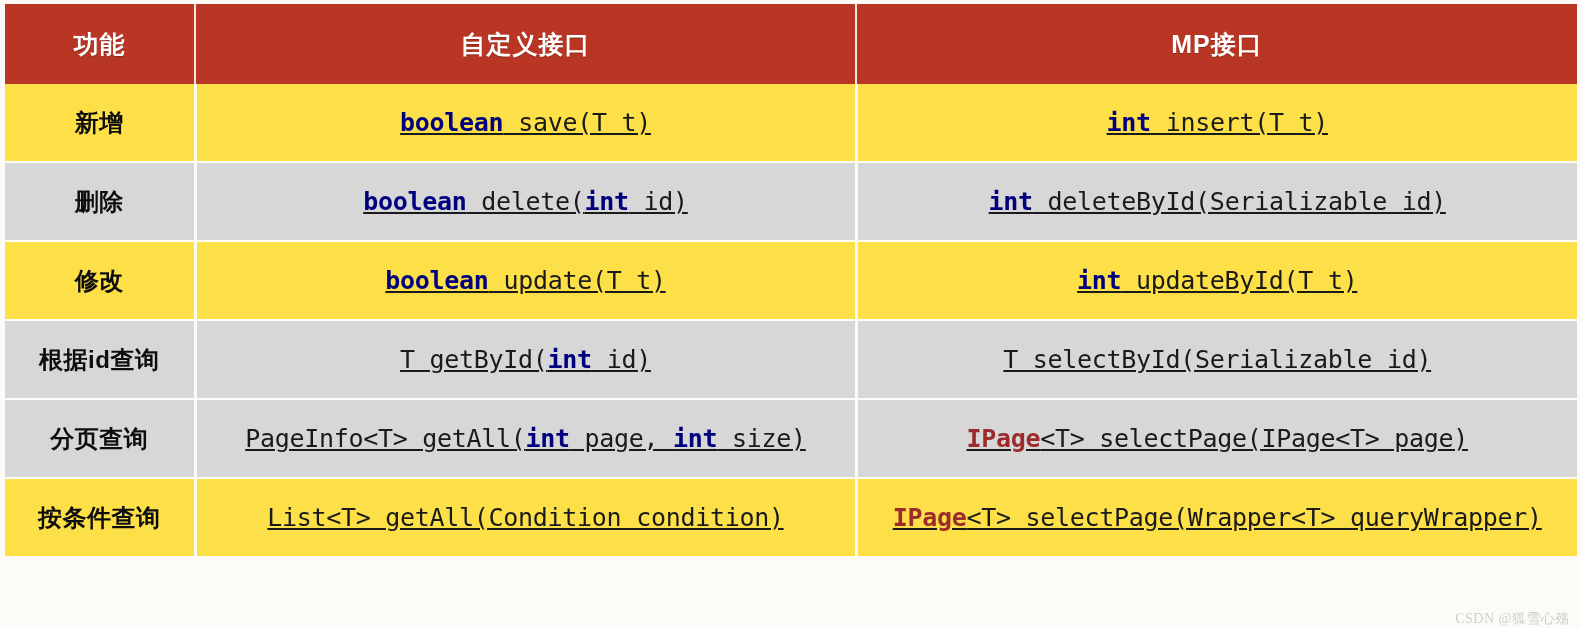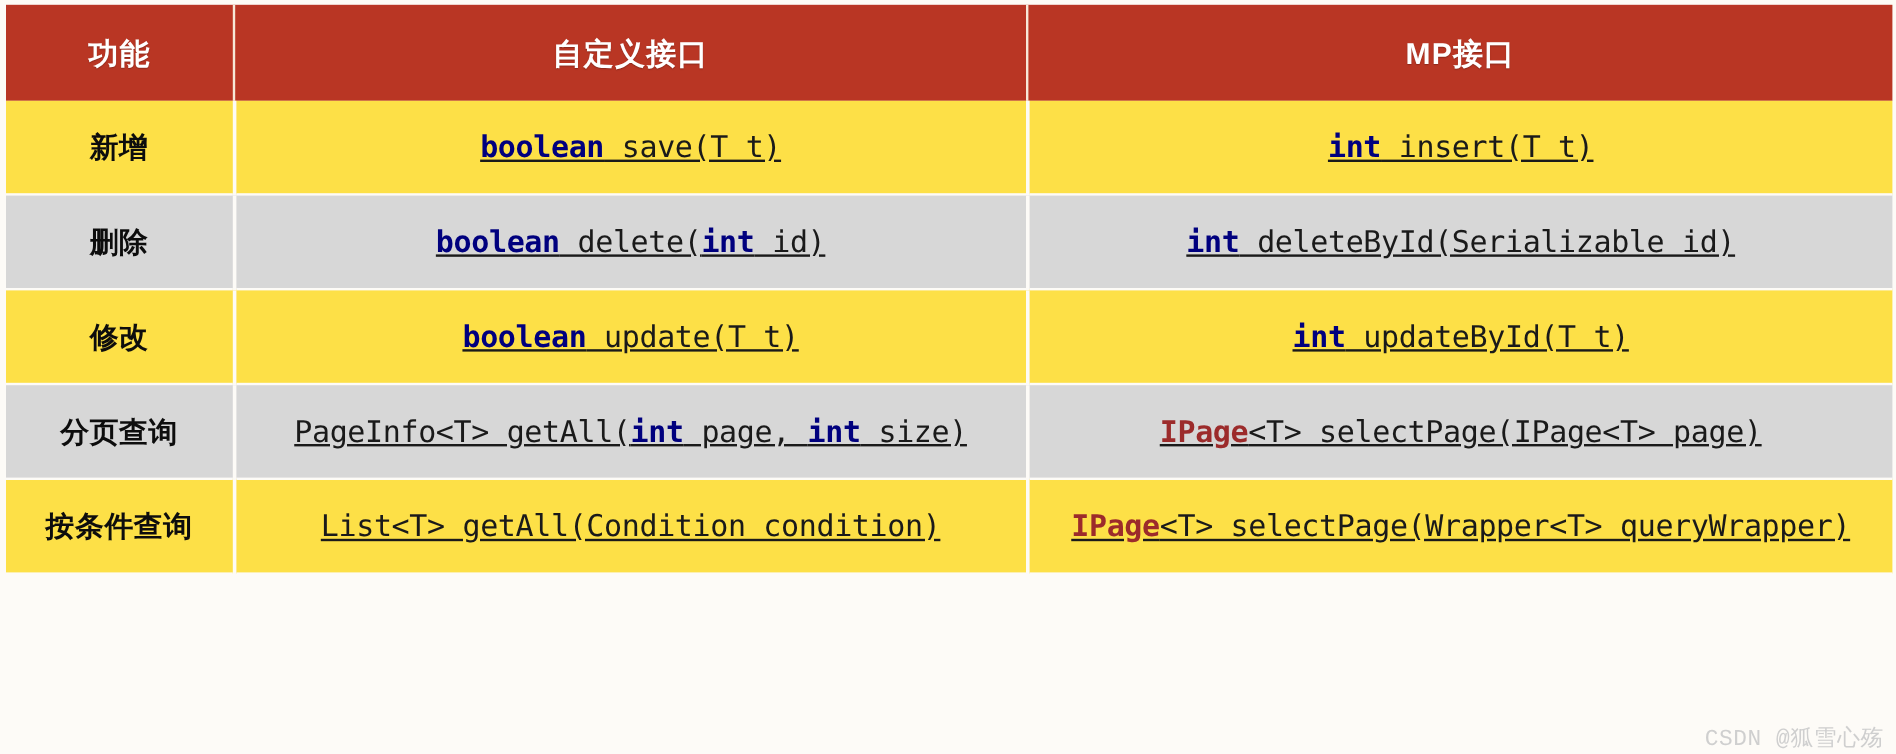--- a/index.html
+++ b/index.html
@@ -82,23 +82,23 @@
   }
   td.code .tp {
     color: #9c2b2b;
     font-weight: bold;
   }
 
   .watermark {
     position: absolute;
     right: 10px;
     bottom: 4px;
-    font-size: 19px;
+    font-size: 14px;
     color: #cfcfcf;
-    font-family: Liberation Mono, monospace;
+    font-family: Liberation Serif, serif;
     letter-spacing: 0.5px;
     pointer-events: none;
   }
 </style>
 </head>
 <body>
 
 <div id="table-wrap">
   <table class="cmp">
     <colgroup>
@@ -123,20 +123,25 @@
           <td class="feature">删除</td>
           <td class="code"><span class="kw">boolean</span><span> delete(</span><span class="kw">int</span><span> id)</span></td>
           <td class="code"><span class="kw">int</span><span> deleteById(Serializable id)</span></td>
         </tr>
         <tr class="odd">
           <td class="feature">修改</td>
           <td class="code"><span class="kw">boolean</span><span> update(T t)</span></td>
           <td class="code"><span class="kw">int</span><span> updateById(T t)</span></td>
         </tr>
         <tr class="even">
+          <td class="feature">根据id查询</td>
+          <td class="code"><span>T getById(</span><span class="kw">int</span><span> id)</span></td>
+          <td class="code"><span>T selectById(Serializable id)</span></td>
+        </tr>
+        <tr class="even">
           <td class="feature">分页查询</td>
           <td class="code"><span>PageInfo&lt;T&gt; getAll(</span><span class="kw">int</span><span> page, </span><span class="kw">int</span><span> size)</span></td>
           <td class="code"><span class="tp">IPage</span><span>&lt;T&gt; selectPage(IPage&lt;T&gt; page)</span></td>
         </tr>
         <tr class="odd">
           <td class="feature">按条件查询</td>
           <td class="code"><span>List&lt;T&gt; getAll(Condition condition)</span></td>
           <td class="code"><span class="tp">IPage</span><span>&lt;T&gt; selectPage(Wrapper&lt;T&gt; queryWrapper)</span></td>
         </tr>
       </tbody>

